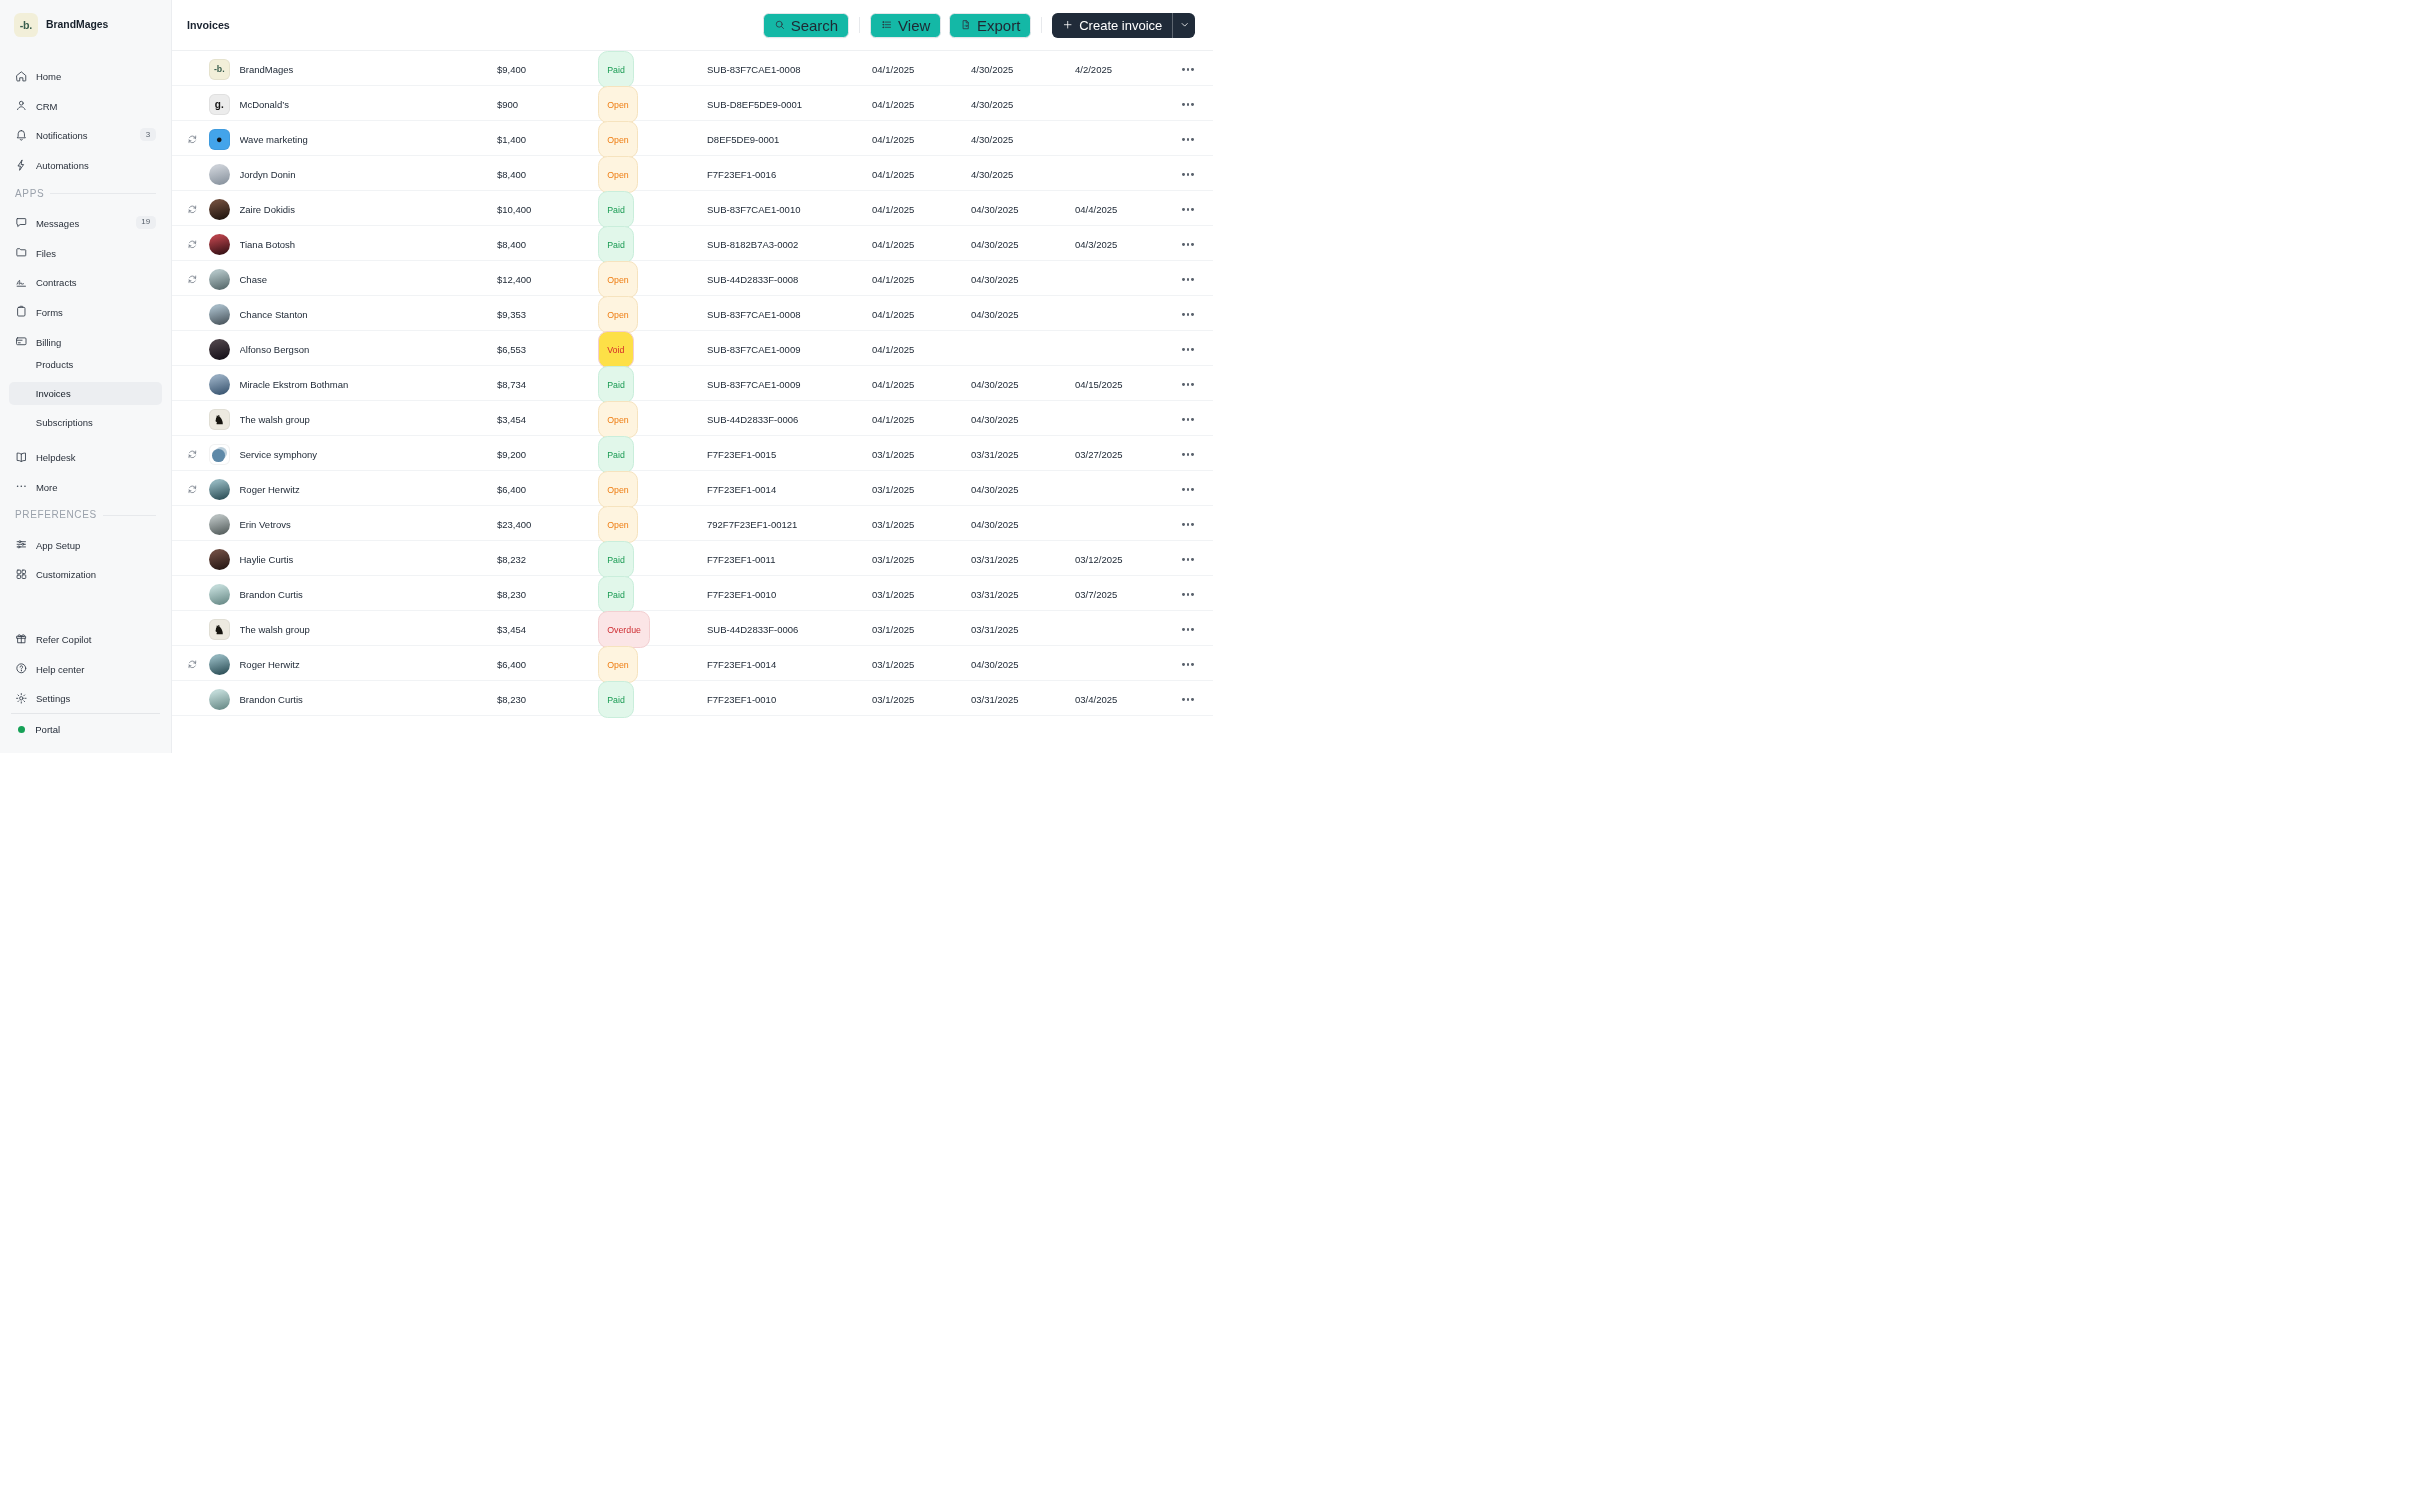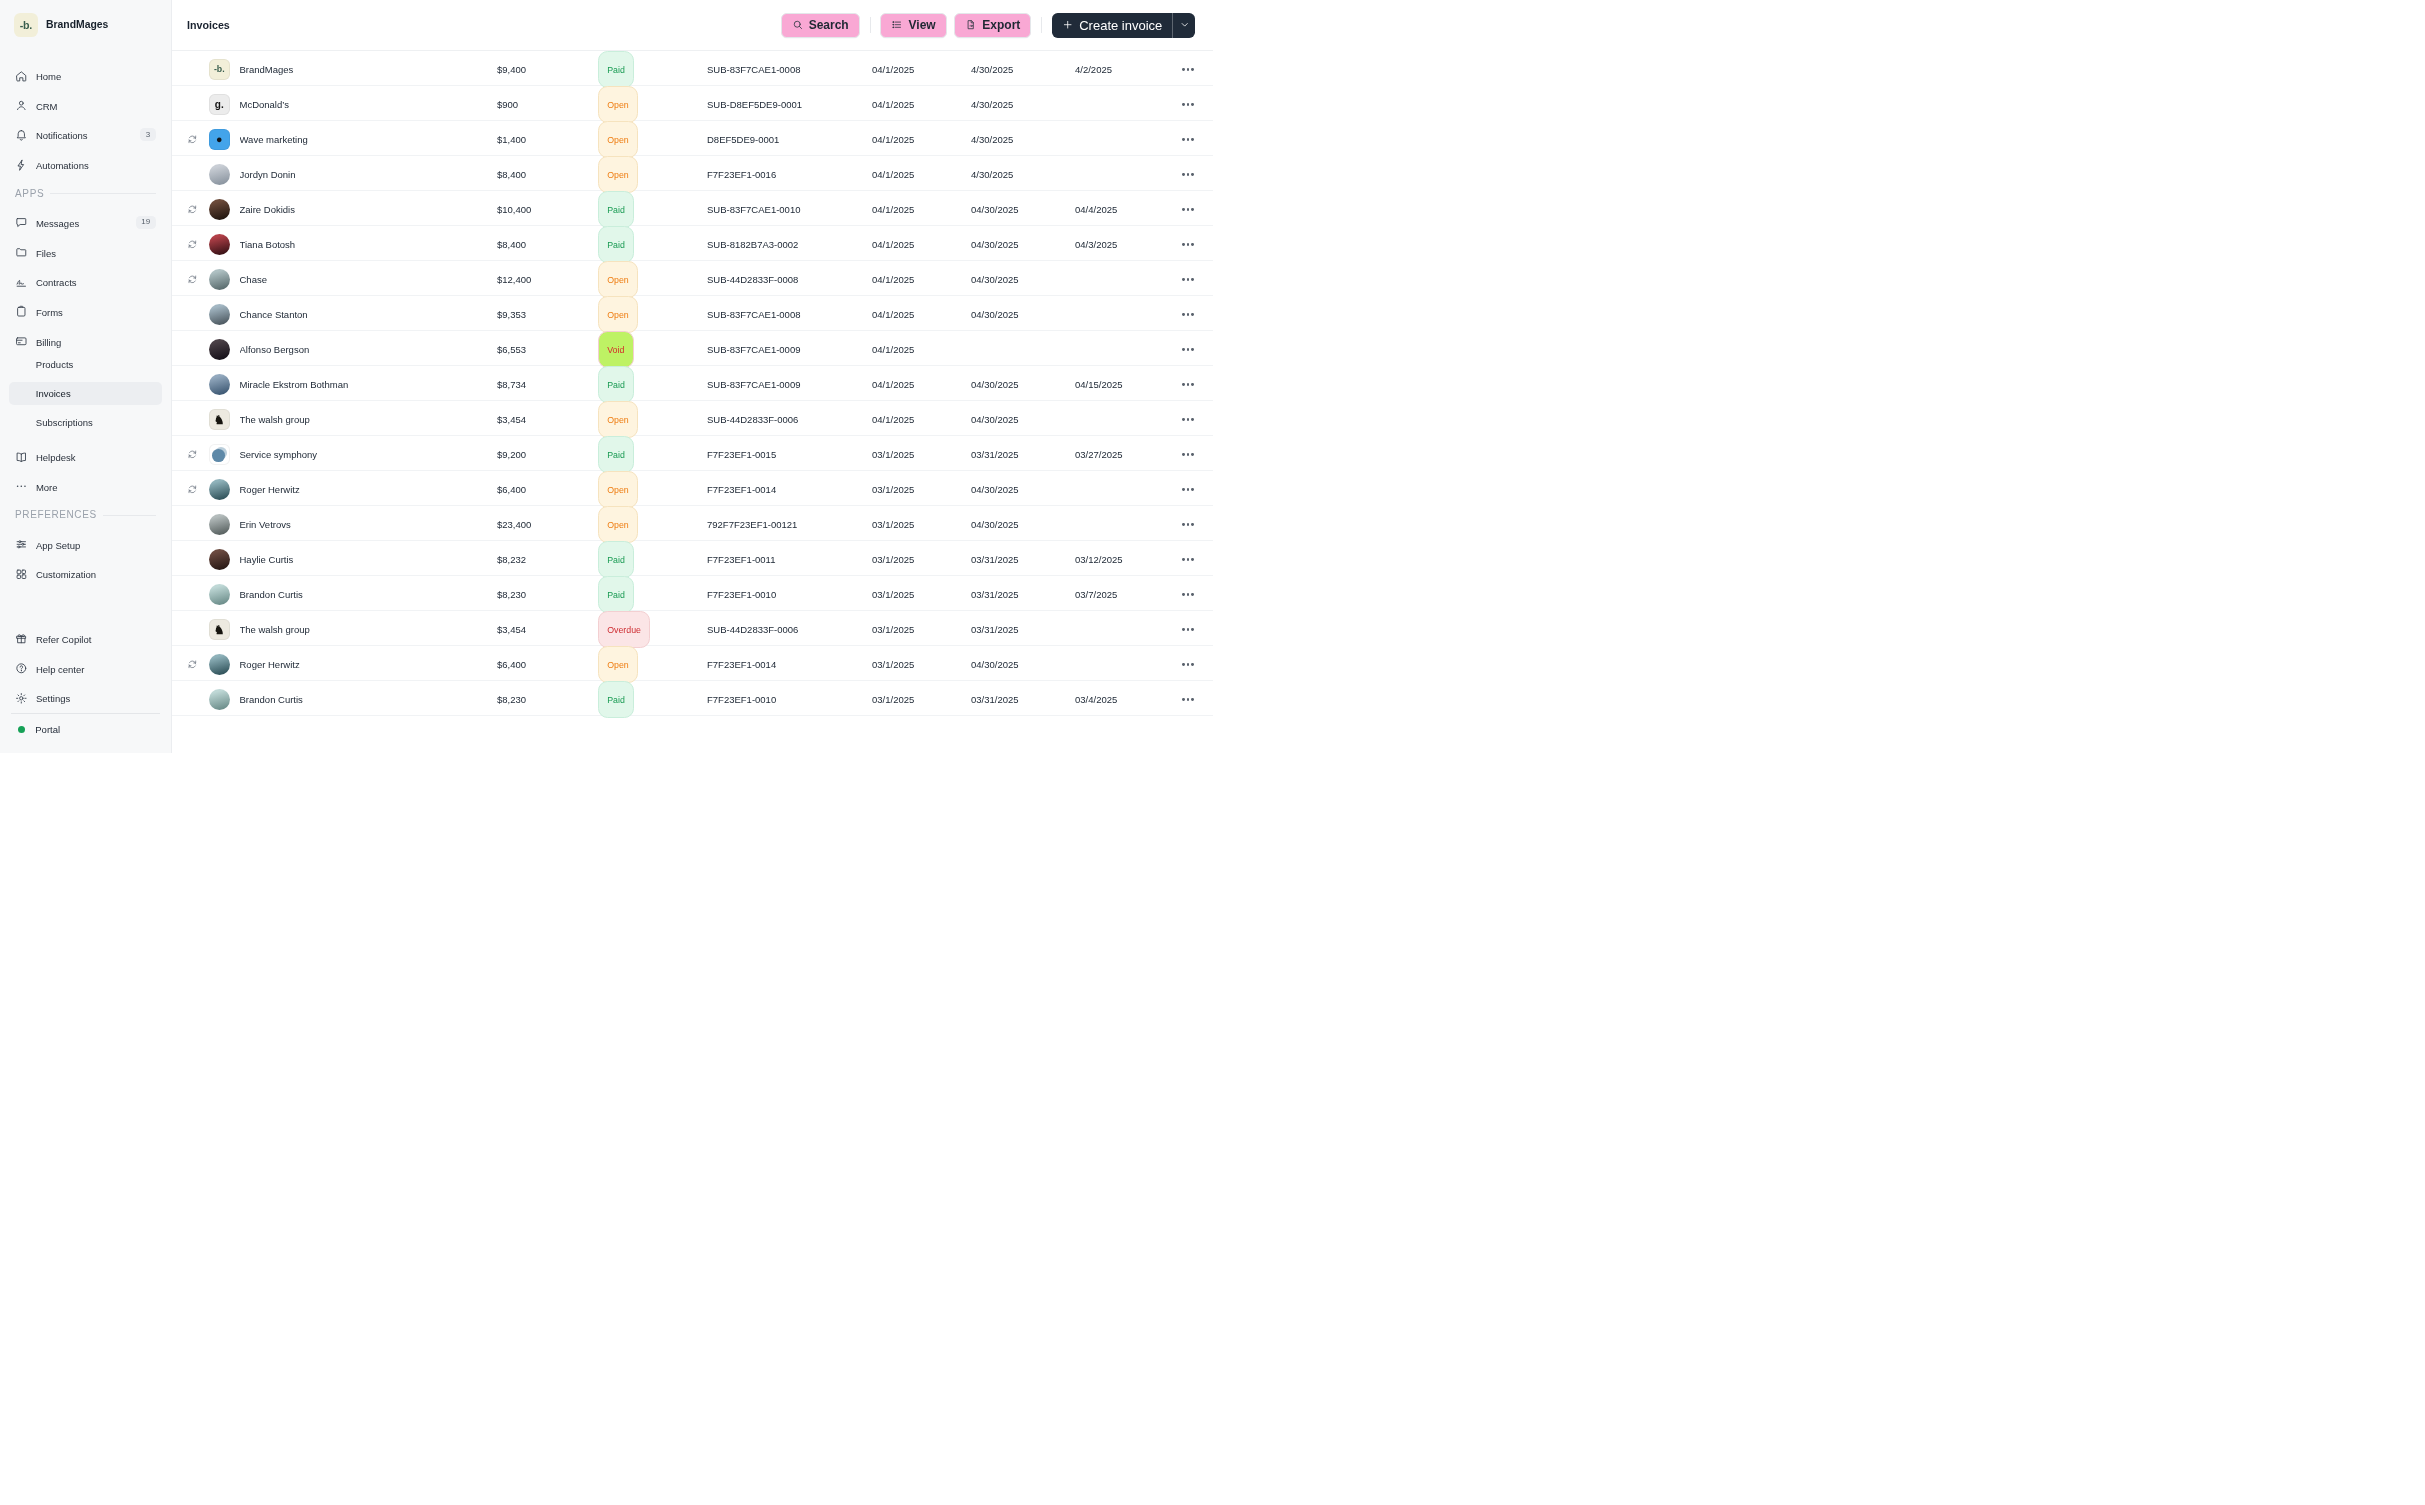--- a/index.html
+++ b/index.html
@@ -56,22 +56,22 @@
   
   .main { flex:1; display:flex; flex-direction:column; min-width:0; }
   .page-header {
     height:51px; min-height:51px; display:flex; align-items:center;
     padding:0 17.7px 0 15px; border-bottom:0.6px solid #EEF0F2;
   }
   .page-title { font-size:10.7px; font-weight:600; color:#1A2330; }
   .header-actions { margin-left:auto; display:flex; align-items:center; gap:7.6px; }
   .btn {
     display:flex; align-items:center; gap:5.7px; height:25px; padding:0 10px;
-    background:#f9a8d4; border:0.6px solid #E4E7EA; border-radius:5.7px;
-    font-size:12px; color:#1F2833; box-shadow:0 0.6px 0.6px rgba(16,24,40,.04); cursor:pointer;font-weight:bold;
+    background:#14b8a6; border:0.6px solid #E4E7EA; border-radius:5.7px;
+    font-size:15px; color:#1F2833; box-shadow:0 0.6px 0.6px rgba(16,24,40,.04); cursor:pointer;
   }
   .btn .icn, .btn-primary .icn { width:11.4px; height:11.4px; color:#2A3440; display:flex; }
   .v-divider { width:0.6px; height:16.4px; background:#E7E9EC; margin:0 2.5px; }
   .btn-primary {
     display:flex; align-items:stretch; background:#202B39; border-radius:5.7px;
     overflow:hidden; color:#fff; cursor:pointer; height:25px;
   }
   .btn-primary .main-part { display:flex; align-items:center; gap:5.7px; padding:0 10px; font-size:13px; font-weight:500; }
   .btn-primary .icn { color:#fff; }
   .btn-primary .chev { display:flex; align-items:center; justify-content:center; width:23px; border-left:0.6px solid rgba(255,255,255,.28); }
@@ -557,21 +557,21 @@
               </div>
             </div>
           </div>
           <div class="trow">
             <div class="cell-recipient">
               <span class="sync-slot"></span>
               <div class="avatar " style="background: linear-gradient(165deg, rgb(74, 64, 70) 18%, rgb(23, 18, 26) 88%);"></div>
               <span class="rname">Alfonso Bergson</span>
             </div>
             <div>$6,553</div>
-            <div><span class="badge" style="background: #bef264; border-color: rgb(243, 207, 209); color: rgb(212, 43, 43);">Void</span></div>
+            <div><span class="badge" style="background: #fde047; border-color: rgb(243, 207, 209); color: rgb(212, 43, 43);">Void</span></div>
             <div>SUB-83F7CAE1-0009</div>
             <div>04/1/2025</div>
             <div></div>
             <div></div>
             <div class="cell-actions">
               <div class="dots-btn">
                 <i></i>
                 <i></i>
                 <i></i>
               </div>

